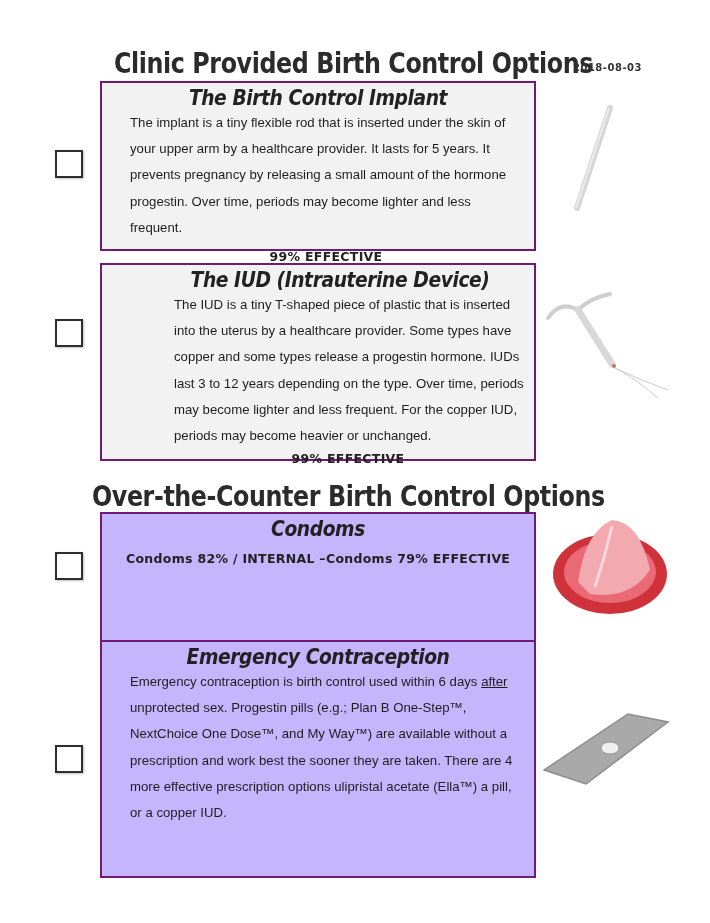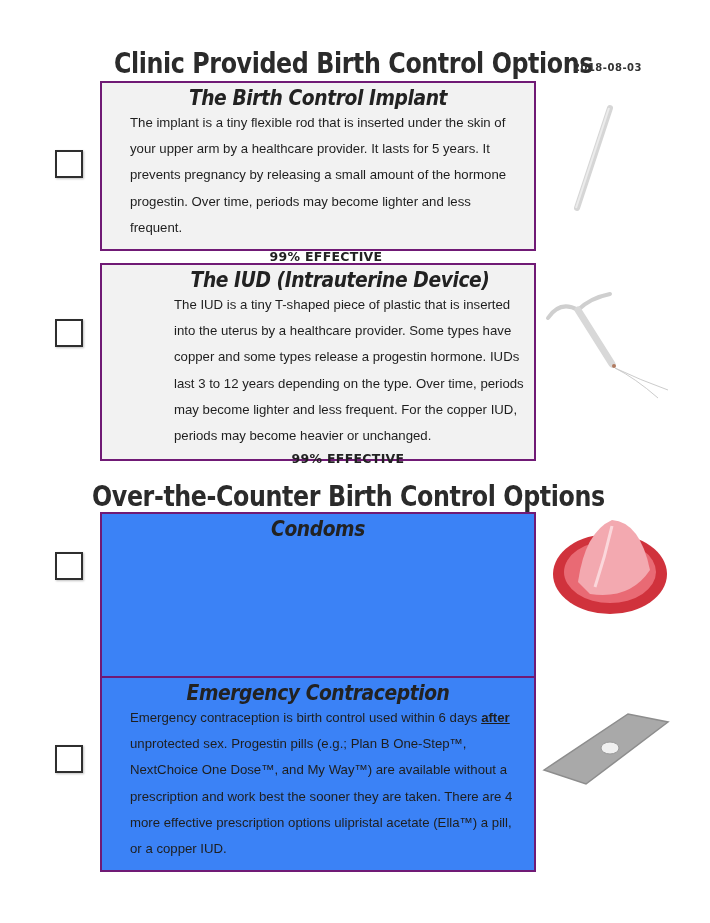--- a/index.html
+++ b/index.html
@@ -3,24 +3,24 @@
   <meta charset="utf-8">
   <style>
     html, body { margin:0; padding:0; }
     body { width:710px; height:923px; background:#ffffff; position:relative; overflow:hidden; font-family:"Liberation Sans", sans-serif; color:#1a1a1a; }
     .heading { position:absolute; font-family:"DejaVu Sans", sans-serif; font-weight:bold; color:#2b2b2b; letter-spacing:-0.5px; white-space:nowrap; transform:scaleX(0.82); transform-origin:left center; }
     .h1 { left:114px; top:46px; font-size:29px; }
     .h2 { left:92px; top:479px; font-size:29px; }
     .date { position:absolute; left:541px; top:62px; font-size:10px; font-family:"DejaVu Sans", sans-serif; font-weight:bold; color:#333; letter-spacing:0.5px;padding-left:32px; }
     .card { position:absolute; left:100px; width:436px; border:2px solid #701a75; box-sizing:border-box; }
     .card.light { background:#f2f2f2; }
-    .card.dark { background:#3b82f6; }
+    .card.dark { background:#c4b5fd; }
     .card-title { text-align:center; font-family:"DejaVu Sans", sans-serif; font-weight:bold; font-style:italic; font-size:22px; color:#222; margin-top:2px; letter-spacing:-0.5px; transform:scaleX(0.85); }
     .card-body { font-family:"Liberation Sans", sans-serif; font-size:13.2px; line-height:26.2px; padding:0 8px 0 8px; color:#1e1e1e;margin-left:20px; }
-    .card-body u { text-decoration:underline;font-weight:bold; }
+    .card-body u { text-decoration:underline; }
     .eff { font-family:"DejaVu Sans", sans-serif; font-weight:bold; font-size:12.5px; color:#222; letter-spacing:0.3px;margin-left:16px; }
     .eff.center { text-align:center; }
     .checkbox { position:absolute; left:55px; width:28px; height:28px; border:2px solid #2e2e2e; box-sizing:border-box; background:#fff; box-shadow:1px 1px 2px rgba(0,0,0,0.25); cursor:pointer; }
     .img { position:absolute; }
   </style>
 </head>
 <body>
 
 <div class="heading h1">Clinic Provided Birth Control Options</div>
 <div class="date">2018-08-03</div>
@@ -48,30 +48,31 @@
   <circle cx="74" cy="86" r="2" fill="#b07a60"></circle>
   <path d="M75 88 Q100 100 128 110" stroke="#cccccc" stroke-width="1" fill="none"></path>
   <path d="M75 88 Q95 98 118 118" stroke="#cccccc" stroke-width="1" fill="none"></path>
 </svg>
 
 <div class="heading h2">Over-the-Counter Birth Control Options</div>
 
 <div class="checkbox" style="top:552px;"></div>
 <div class="card dark" style="top:512px; height:166px;">
   <div class="card-title">Condoms</div>
+  <div class="eff" style="padding-left:8px; margin-top:10px;">Condoms 82% / INTERNAL –Condoms 79% EFFECTIVE</div>
 </div>
 <svg class="img" style="left:550px; top:512px;" width="125" height="110">
   <ellipse cx="60" cy="62" rx="57" ry="40" fill="#d0323c"></ellipse>
   <ellipse cx="60" cy="60" rx="46" ry="31" fill="#e96a74"></ellipse>
   <path d="M28 70 Q35 20 62 8 Q90 10 100 58 Q80 88 40 82 Z" fill="#f3a9b0"></path>
   <path d="M45 75 Q55 45 62 14" stroke="#fbd7db" stroke-width="3" fill="none"></path>
 </svg>
 
 <div class="checkbox" style="top:745px;"></div>
-<div class="card dark" style="top:676px; height:196px;">
+<div class="card dark" style="top:640px; height:238px;">
   <div class="card-title">Emergency Contraception</div>
   <div class="card-body"><span>Emergency contraception is birth control used within 6 days </span><u>after</u><span> unprotected sex. Progestin pills (e.g.; Plan B One-Step™, NextChoice One Dose™, and My Way™) are available without a prescription and work best the sooner they are taken. There are 4 more effective prescription options ulipristal acetate (Ella™) a pill, or a copper IUD.</span></div>
 </div>
 <svg class="img" style="left:540px; top:708px;" width="135" height="80">
   <polygon points="4,62 88,6 128,14 46,76" fill="#a9a9a9"></polygon>
   <polygon points="4,62 88,6 128,14 46,76" fill="none" stroke="#8d8d8d" stroke-width="1.5"></polygon>
   <ellipse cx="70" cy="40" rx="9" ry="6" fill="#f0f0f0" stroke="#999" stroke-width="1"></ellipse>
 </svg>
 
 </body></html>

